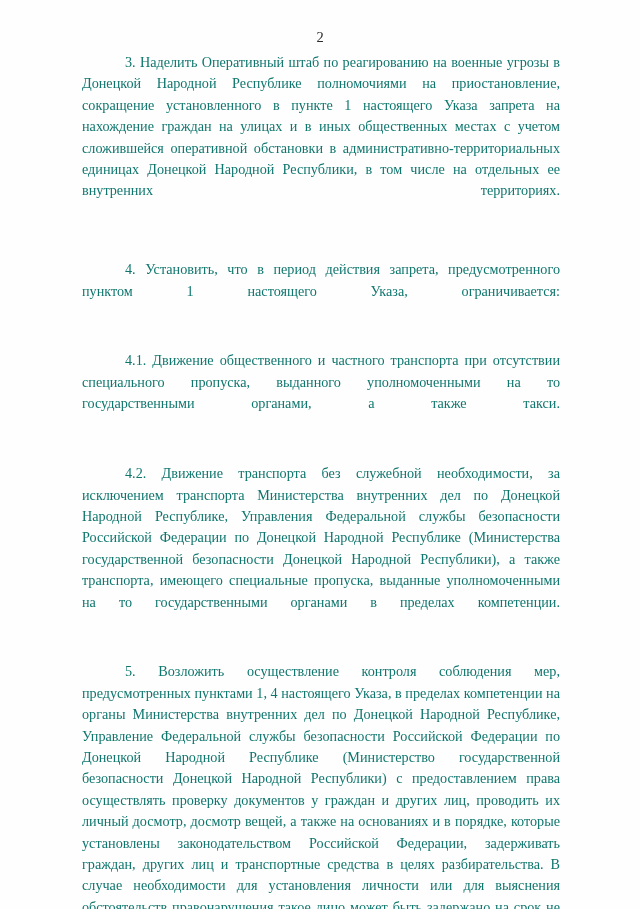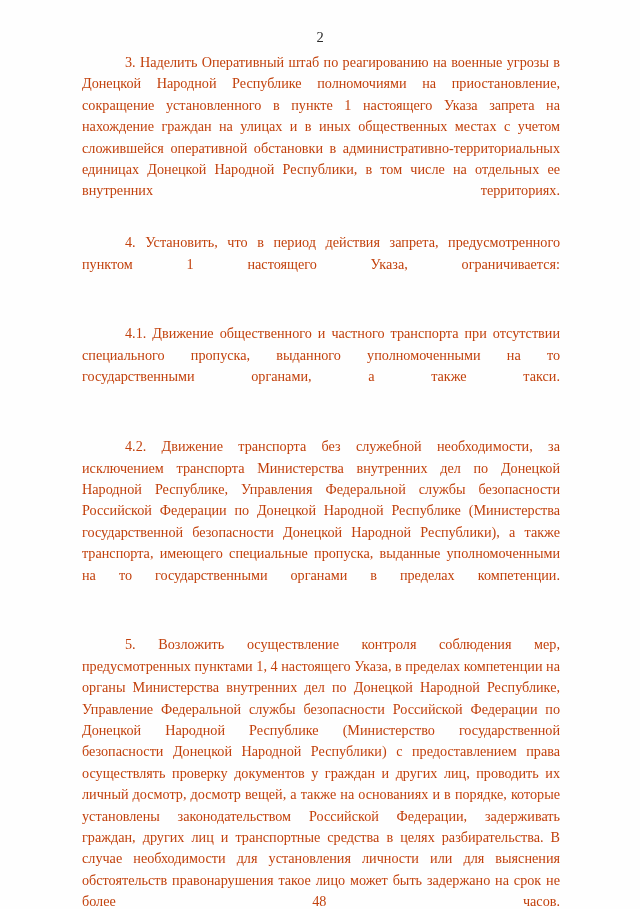--- a/index.html
+++ b/index.html
@@ -42,27 +42,27 @@
     width: 478px;
   }
 
   p.para {
     margin: 0;
     font-size: 14.2px;
     line-height: 21.4px;
     text-align: justify;
     text-justify: inter-word;
     text-indent: 43px;
-    color: #c2410c;
+    color: #0f766e;
     hyphens: none;
   }
 
   
   p.gap-small  { margin-top: 27px; }
-  p.gap-medium { margin-top: 9px; }
+  p.gap-medium { margin-top: 36px; }
   p.gap-large  { margin-top: 27px; }
   p.gap-none   { margin-top: 0; }
 
   
   p.para::after {
     content: "";
     display: inline-block;
     width: 100%;
   }
 </style>

